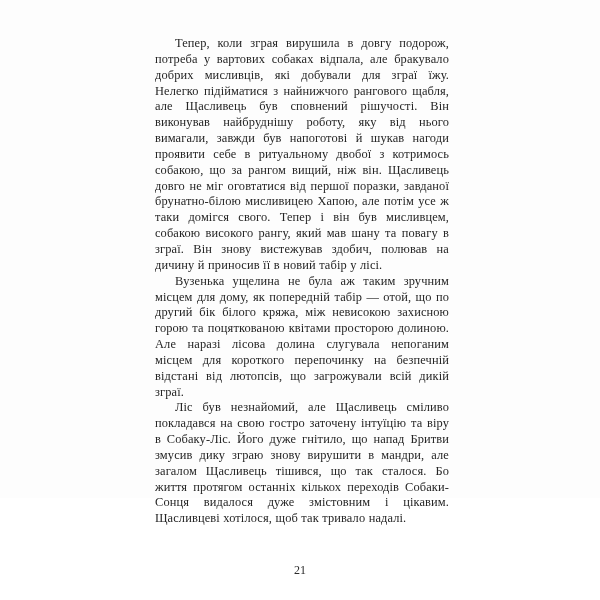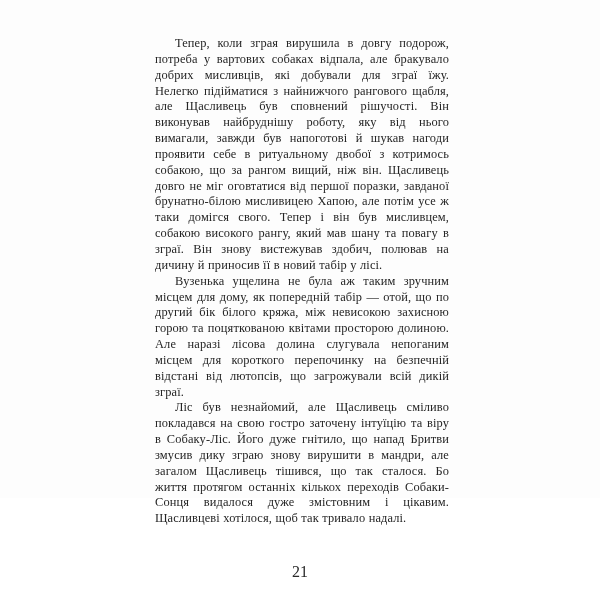--- a/index.html
+++ b/index.html
@@ -54,21 +54,21 @@
   p.body-paragraph:last-of-type {
     text-align: justify;
   }
 
   #page-number {
     position: absolute;
     left: 0;
     right: 0;
     top: 563px;
     text-align: center;
-    font-size: 16px;
+    font-size: 12px;
     color: #2a2a2a;
     font-family: "Liberation Serif", "DejaVu Serif", serif;
   }
 </style>
 </head>
 <body>
 
 <div id="page">
 
   <div id="text-column">

